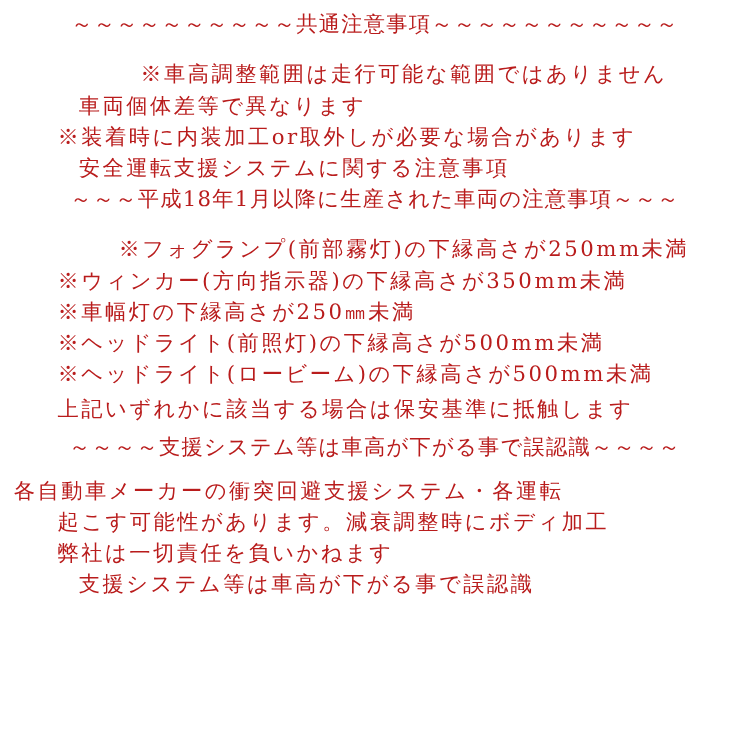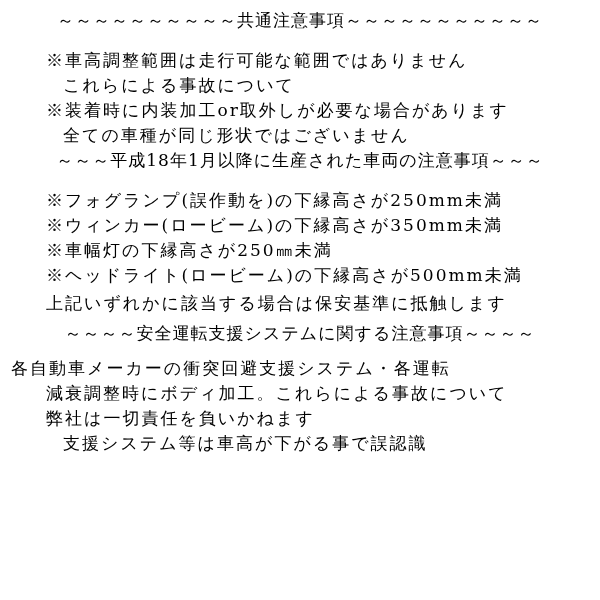--- a/index.html
+++ b/index.html
@@ -6,67 +6,68 @@
     margin: 0;
     padding: 0;
     background: #ffffff;
   }
   .page {
     position: relative;
     width: 600px;
     height: 600px;
     overflow: hidden;
     background: #ffffff;
-    color: #000000;
+    color: #b91c1c;
     font-family: "DejaVu Serif", "Liberation Serif", serif;
     font-size: 17px;
     line-height: 25px;
     letter-spacing: 2px;
     box-sizing: border-box;
     padding-top: 8px;
   }
   .ln {
     margin-left: 46px;
     white-space: nowrap;
   }
   .indent {
     margin-left: 63px;
   }
   .header {
     margin-left: 0;
     text-align: center;
     letter-spacing: 1px;
   }
-  .mt15 { margin-top: 15px; }
+  .mt15 { margin-top: 15px; text-align: center; }
   .mt13 { margin-top: 3px; }
   .mt10 { margin-top: 10px; margin-left: 11px; }
   .mt5  { margin-top: 5px; }
 </style>
 </head>
 <body>
 
 <div class="page">
 
   <div class="ln header">～～～～～～～～～～共通注意事項～～～～～～～～～～～</div>
 
   <div class="ln mt15">※車高調整範囲は走行可能な範囲ではありません</div>
-  <div class="ln indent">これらによる事故について</div>
+  <div class="ln indent">車両個体差等で異なります</div>
   <div class="ln">※装着時に内装加工or取外しが必要な場合があります</div>
-  <div class="ln indent">全ての車種が同じ形状ではございません</div>
+  <div class="ln indent">安全運転支援システムに関する注意事項</div>
 
   <div class="ln header">～～～平成18年1月以降に生産された車両の注意事項～～～</div>
 
-  <div class="ln mt15">※フォグランプ(誤作動を)の下縁高さが250mm未満</div>
-  <div class="ln">※ウィンカー(ロービーム)の下縁高さが350mm未満</div>
+  <div class="ln mt15">※フォグランプ(前部霧灯)の下縁高さが250mm未満</div>
+  <div class="ln">※ウィンカー(方向指示器)の下縁高さが350mm未満</div>
   <div class="ln">※車幅灯の下縁高さが250㎜未満</div>
+  <div class="ln">※ヘッドライト(前照灯)の下縁高さが500mm未満</div>
   <div class="ln">※ヘッドライト(ロービーム)の下縁高さが500mm未満</div>
 
   <div class="ln mt13">上記いずれかに該当する場合は保安基準に抵触します</div>
 
-  <div class="ln header mt5">～～～～安全運転支援システムに関する注意事項～～～～</div>
+  <div class="ln header mt5">～～～～支援システム等は車高が下がる事で誤認識～～～～</div>
 
   <div class="ln mt10">各自動車メーカーの衝突回避支援システム・各運転</div>
-  <div class="ln">減衰調整時にボディ加工。これらによる事故について</div>
+  <div class="ln">起こす可能性があります。減衰調整時にボディ加工</div>
   <div class="ln">弊社は一切責任を負いかねます</div>
 
   <div class="ln indent">支援システム等は車高が下がる事で誤認識</div>
 
 </div>
 
 </body></html>

